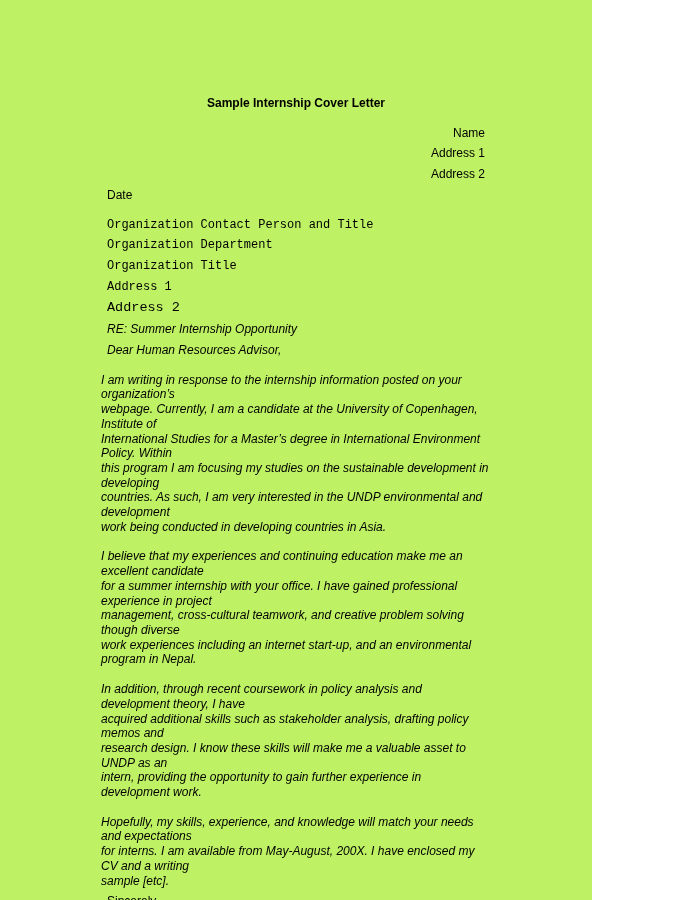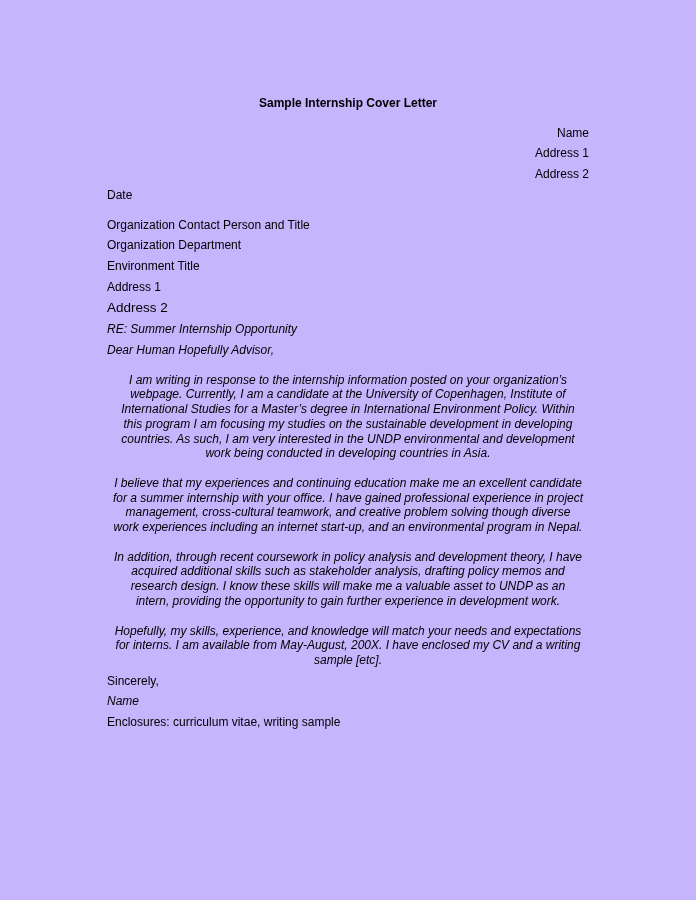--- a/index.html
+++ b/index.html
@@ -11,44 +11,44 @@
     width: 696px;
     height: 900px;
     font-family: "Liberation Sans", sans-serif;
     font-size: 12px;
     line-height: 14.7px;
     color: #000000;
     overflow: hidden;
   }
   .page {
     box-sizing: border-box;
-    width: 696px;
+    width: 592px;
     height: 900px;
     padding: 96px 101px 40px 101px;
-    background: #c4b5fd;
+    background: #bef264;
   }
   .doc-title {
     text-align: center;
     font-weight: bold;
   }
   .sender-block {
     text-align: right;
     margin-top: 15px;
   }
   .recipient-block {
     margin-top: 15px;
+    font-family: Liberation Mono, monospace;
   }
   .recipient-line-large {
     font-size: 13.5px;
     line-height: 16px;
   }
   .para {
     white-space: pre-line;
     margin: 0;
-    text-align: center;
   }
   .gap1 { margin-top: 15px; font-style: italic; }
   .gap2 { margin-top: 29px; }
   .line { margin: 6px; }
 </style>
 </head>
 <body>
 
 <div class="page">
 
@@ -58,28 +58,28 @@
     <div class="line">Name</div>
     <div class="line">Address 1</div>
     <div class="line">Address 2</div>
   </div>
 
   <div class="line">Date</div>
 
   <div class="recipient-block">
     <div class="line">Organization Contact Person and Title</div>
     <div class="line">Organization Department</div>
-    <div class="line">Environment Title</div>
+    <div class="line">Organization Title</div>
     <div class="line">Address 1</div>
     <div class="line recipient-line-large">Address 2</div>
   </div>
 
   <div class="line gap1">RE: Summer Internship Opportunity</div>
 
-  <div class="line gap1">Dear Human Hopefully Advisor,</div>
+  <div class="line gap1">Dear Human Resources Advisor,</div>
 
   <p class="para gap1">I am writing in response to the internship information posted on your organization’s
 webpage. Currently, I am a candidate at the University of Copenhagen, Institute of
 International Studies for a Master’s degree in International Environment Policy. Within
 this program I am focusing my studies on the sustainable development in developing
 countries. As such, I am very interested in the UNDP environmental and development
 work being conducted in developing countries in Asia.</p>
 
   <p class="para gap1">I believe that my experiences and continuing education make me an excellent candidate
 for a summer internship with your office. I have gained professional experience in project

